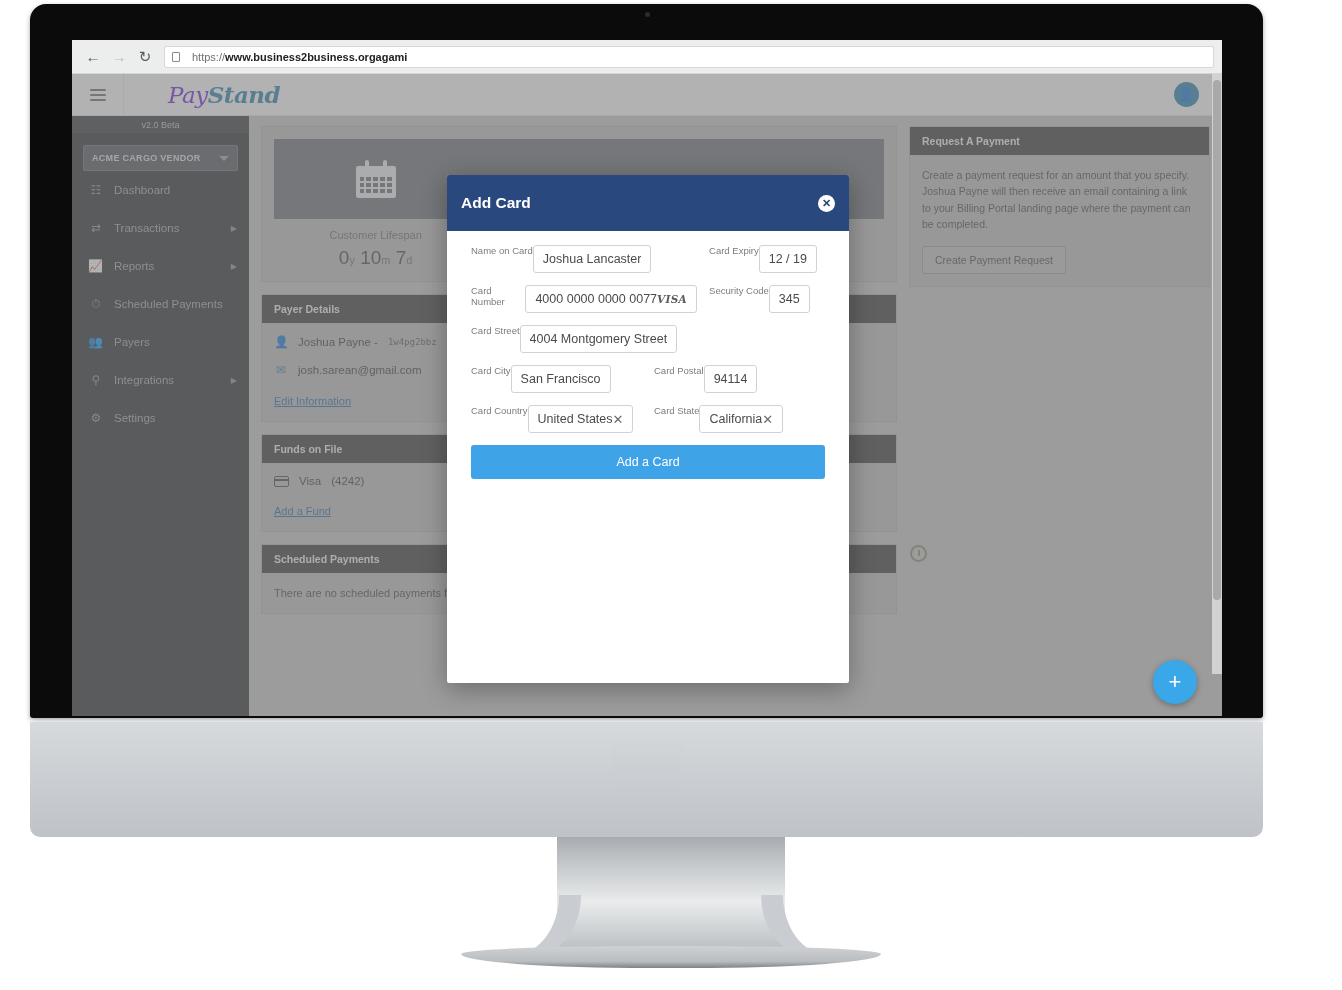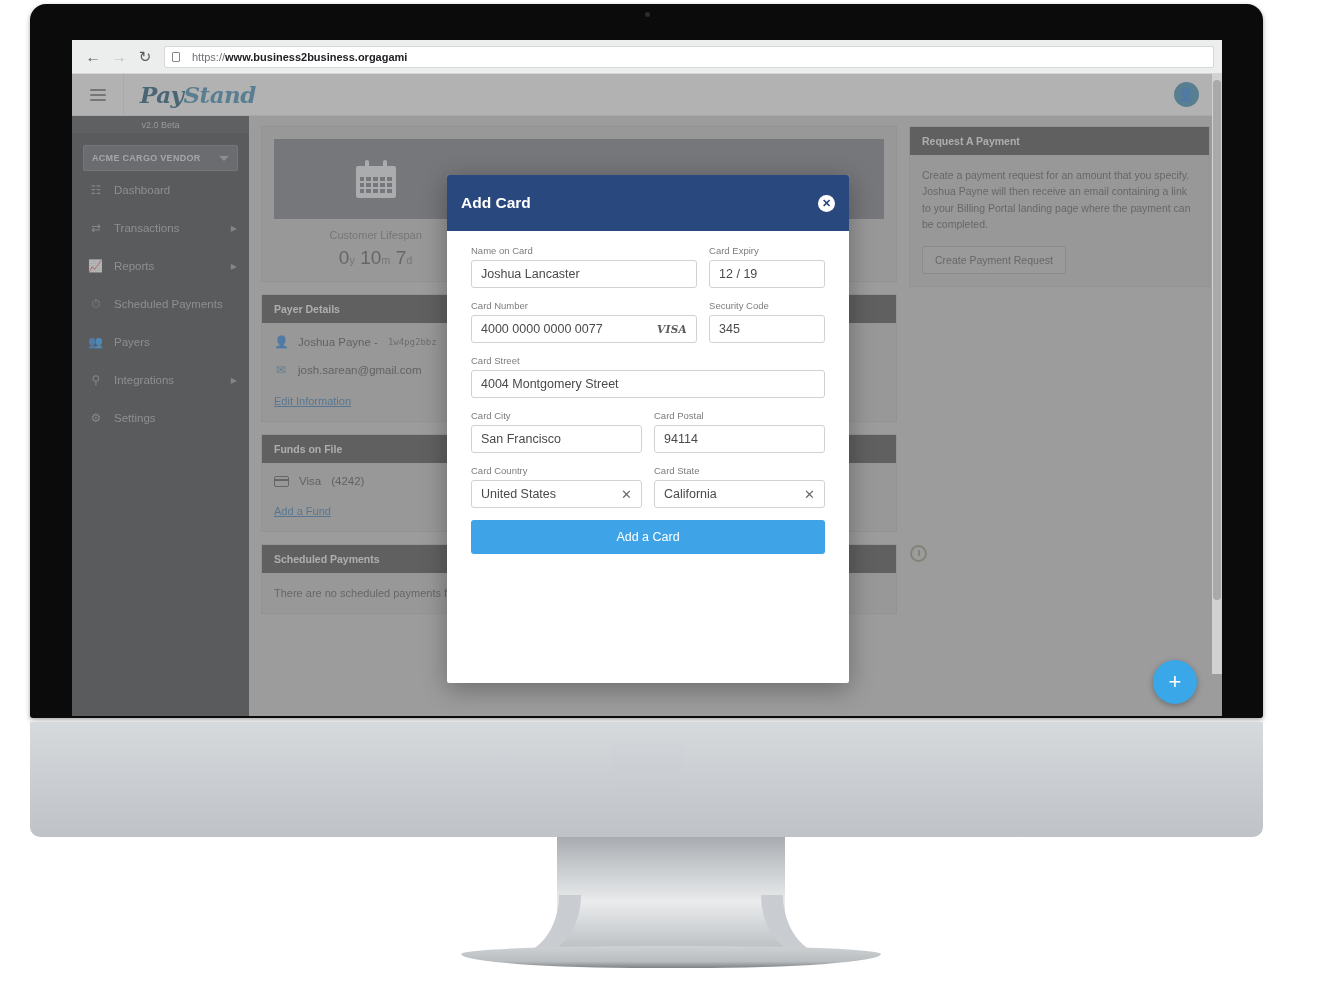--- a/index.html
+++ b/index.html
@@ -99,21 +99,21 @@
   #hamburger {
     width: 52px; height: 42px; display:flex; flex-direction:column;
     align-items:center; justify-content:center; gap:3px;
     border-right:1px solid #e0e0e0;
   }
   #hamburger span { display:block; width:16px; height:2px; background:#6e6e6e; border-radius:1px; }
   #brand-logo {
     padding-left: 16px; font-family:"DejaVu Serif", serif;
     font-size: 23px; font-style: italic; letter-spacing:-.5px;
   }
-  #brand-logo .pay { color:#0c4a6e; font-weight:700; }
+  #brand-logo .pay { color:#6d28d9; font-weight:400;margin-left:28px; }
   #brand-logo .stand { color:#2f7fa8; font-weight:700; }
   #avatar-btn {
     margin-left:auto; margin-right: 23px;
     width: 25px; height:25px; border-radius:50%;
     background:#2b7fa8; display:flex; align-items:center; justify-content:center;
     color:#cfe6f1; font-size:13px;
   }
   #right-red-strip {
     position:absolute; right:0; top:42px; width:6px; height:36px;
     background:#9c4a4f; z-index:6;
@@ -242,21 +242,21 @@
 
   #tabs { display:flex; gap: 3px; margin-bottom: 18px; }
   .tab {
     flex:1; height: 32px; display:flex; align-items:center; justify-content:center;
     font-size: 12.5px; color:#ffffff; border-radius:3px;
   }
   .tab.active { background:#3fa3e8; }
   .tab.inactive { background:#adadad; }
 
   .frow { display:flex; gap: 12px; margin-bottom: 12px; }
-  .fgroup { display:flex; flex-direction:column; }
+  .fgroup { display:flex; flex-direction:row; }
   .flabel { font-size: 9.5px; color:#7c7c7c; margin-bottom: 4px; }
   .finput {
     height: 28px; border:1px solid #d2d2d2; border-radius:3px;
     background:#ffffff; display:flex; align-items:center;
     padding: 0 9px; font-size: 12.5px; color:#4a4a4a;
   }
   .finput .val { white-space:nowrap; overflow:hidden; }
   .visa-mark {
     margin-left:auto; font-family:"DejaVu Serif", serif; font-style:italic;
     font-weight:700; font-size: 10.5px; color:#5c5c5c; letter-spacing:.3px;

